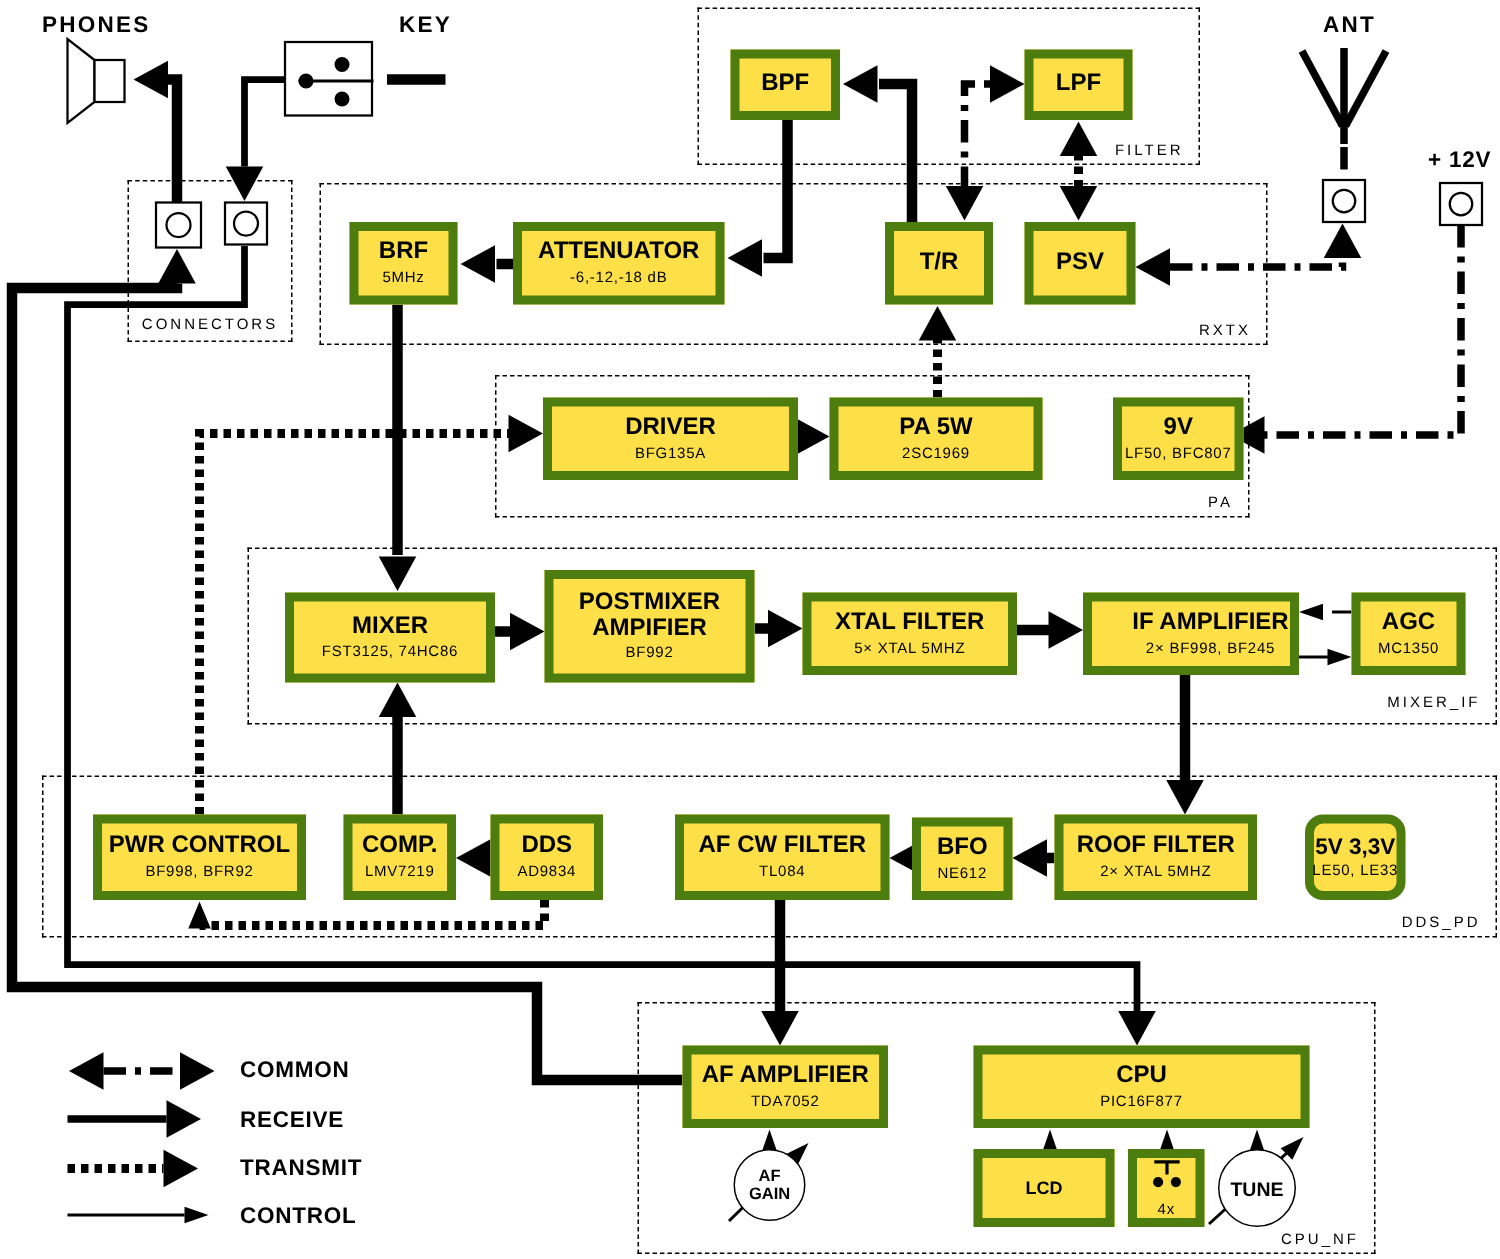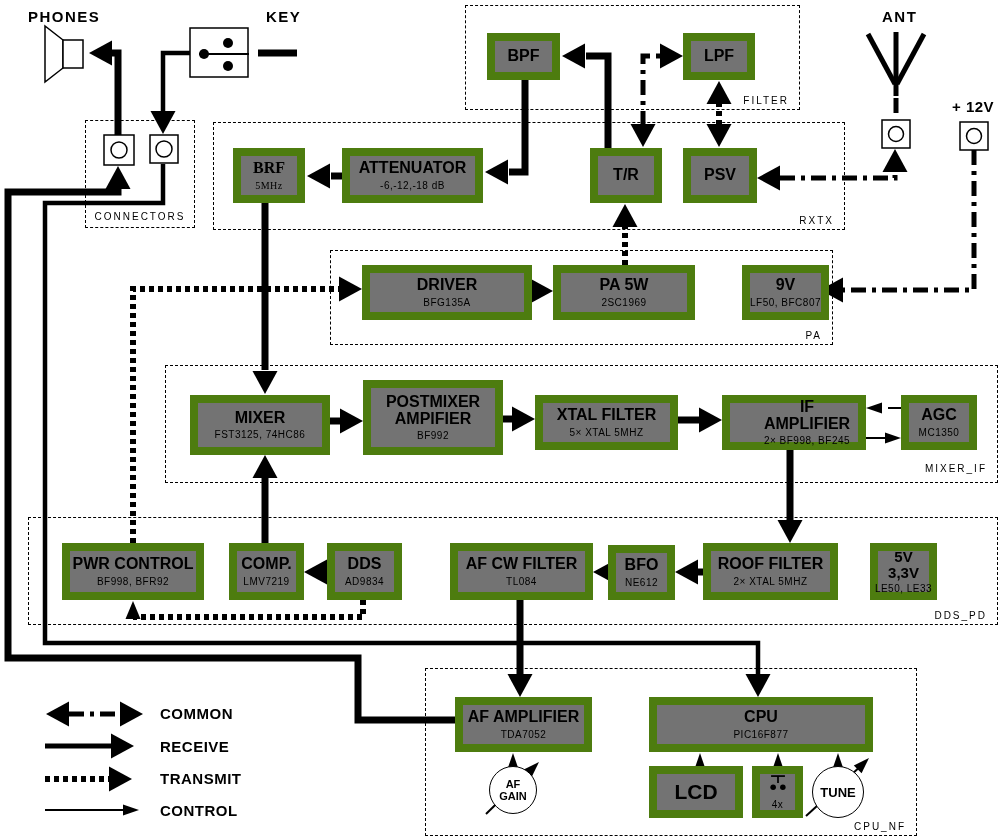--- a/index.html
+++ b/index.html
@@ -23,51 +23,51 @@
   #wires .rx{stroke-width:7;}
   #wires .ky{stroke-width:4.5;}
   #wires .w5{stroke-width:5;}
   #wires .tx{stroke-width:6;stroke-dasharray:5 4;}
   #wires .cm{stroke-width:5;stroke-dasharray:15 6 4 6;}
   #wires .ct{stroke-width:2;}
   #wires polygon{fill:#000;stroke:none;}
   #wires .sym{fill:#fff;stroke:#000;stroke-width:1.5;}
   #wires .symln{fill:none;stroke:#000;}
   
-  .blk{position:absolute;background:#737373;border:8px solid #4d7c0f;box-sizing:border-box;z-index:3;
+  .blk{position:absolute;background:#fde047;border:6px solid #4d7c0f;box-sizing:border-box;z-index:3;
        display:flex;flex-direction:column;align-items:center;justify-content:center;gap:3px;text-align:center;}
   .bt{font-weight:bold;font-size:16px;line-height:1.05;}
   .bs{font-size:10px;letter-spacing:.5px;white-space:nowrap;}
   #b-bpf{left:487px;top:33px;width:73px;height:47px;}
   #b-lpf{left:683px;top:33px;width:72px;height:47px;}
-  #b-brf{left:233px;top:148px;width:72px;height:55px;font-family:Liberation Serif, serif;}
+  #b-brf{left:233px;top:148px;width:72px;height:55px;}
   #b-att{left:342px;top:148px;width:141px;height:55px;}
   #b-tr{left:590px;top:148px;width:72px;height:55px;}
   #b-psv{left:683px;top:148px;width:74px;height:55px;}
   #b-driver{left:362px;top:265px;width:170px;height:55px;}
   #b-pa5w{left:553px;top:265px;width:142px;height:55px;}
   #b-9v{left:742px;top:265px;width:87px;height:55px;}
   #b-mixer{left:190px;top:395px;width:140px;height:60px;}
   #b-postmix{left:363px;top:380px;width:140px;height:75px;}
   #b-postmix .bt{width:120px;}
   #b-xtal{left:535px;top:395px;width:143px;height:55px;}
   #b-ifamp{left:722px;top:395px;width:144px;height:55px;padding-left:26px;}
   #b-agc{left:901px;top:395px;width:76px;height:55px;}
   #b-pwr{left:62px;top:543px;width:142px;height:57px;}
   #b-comp{left:229px;top:543px;width:75px;height:57px;}
   #b-dds{left:327px;top:543px;width:75px;height:57px;}
   #b-afcw{left:450px;top:543px;width:143px;height:57px;}
   #b-bfo{left:608px;top:545px;width:67px;height:55px;}
   #b-roof{left:703px;top:543px;width:135px;height:57px;}
-  #b-5v{left:870px;top:543px;width:67px;height:57px;}
+  #b-5v{left:870px;top:543px;width:67px;height:57px;border-radius:12px;}
   #b-5v .bt{font-size:15px;}
   #b-afamp{left:455px;top:697px;width:137px;height:55px;}
   #b-cpu{left:649px;top:697px;width:224px;height:55px;align-items:center;}
   #b-lcd{left:649px;top:766px;width:94px;height:52px;}
-  #b-lcd .bt{font-size:21px;}
+  #b-lcd .bt{font-size:12px;}
   #b-4x{left:752px;top:766px;width:51px;height:52px;gap:7px;}
   
   .knob{position:absolute;border:1.5px solid #000;border-radius:50%;background:#fff;z-index:3;
         display:flex;align-items:center;justify-content:center;text-align:center;box-sizing:border-box;}
   #c-afgain{left:489px;top:766px;width:48px;height:48px;}
   #c-afgain .ktext{font-weight:bold;font-size:11px;line-height:1.1;width:32px;}
   #c-tune{left:812px;top:766px;width:52px;height:52px;}
   #c-tune .ktext{font-weight:bold;font-size:13px;}
   
   .xlbl{position:absolute;font-size:15px;font-weight:bold;letter-spacing:1.5px;white-space:nowrap;z-index:4;}

